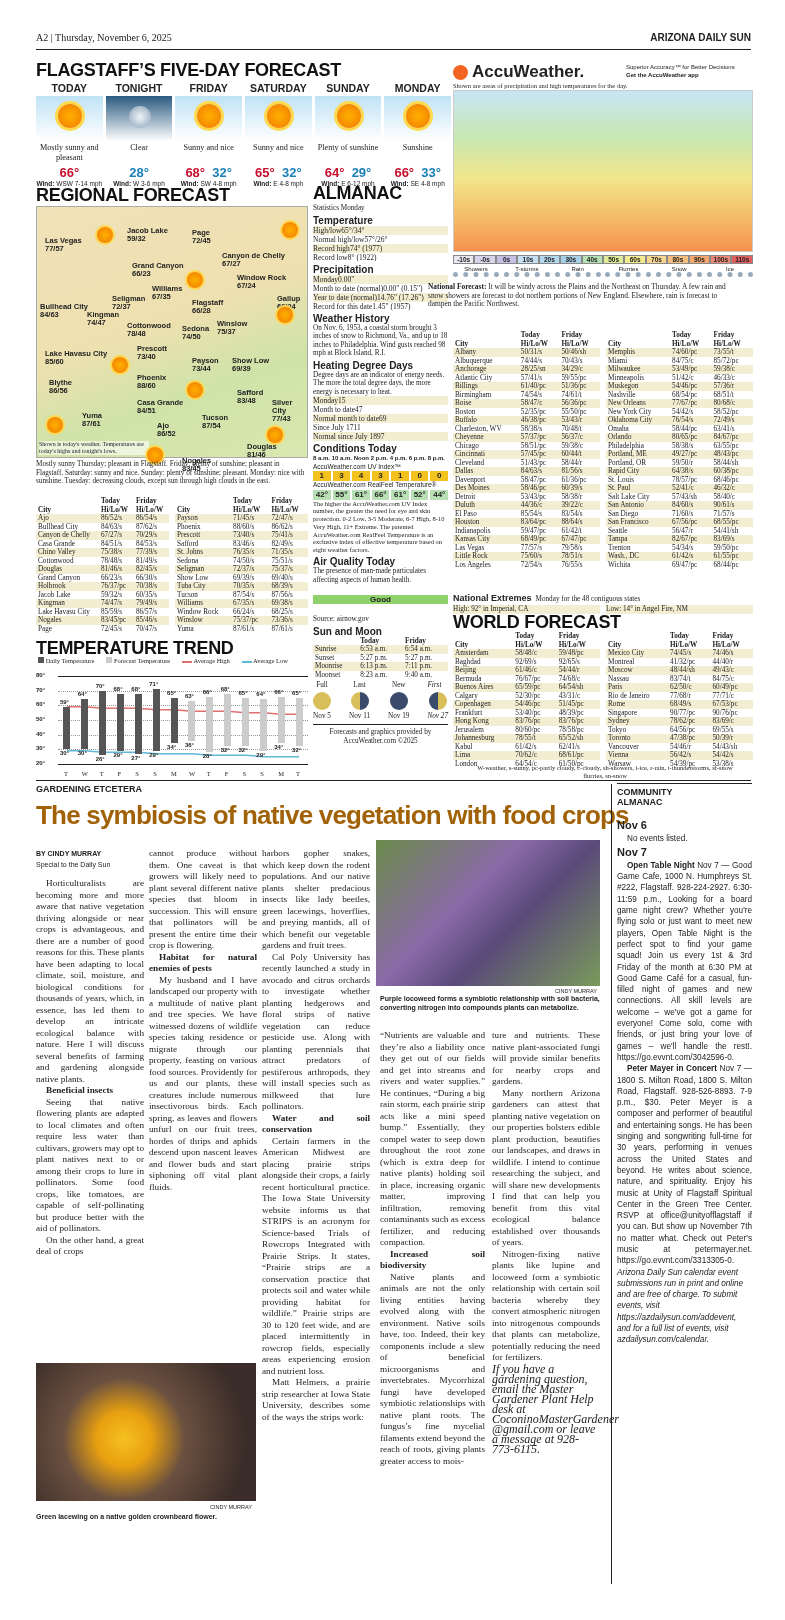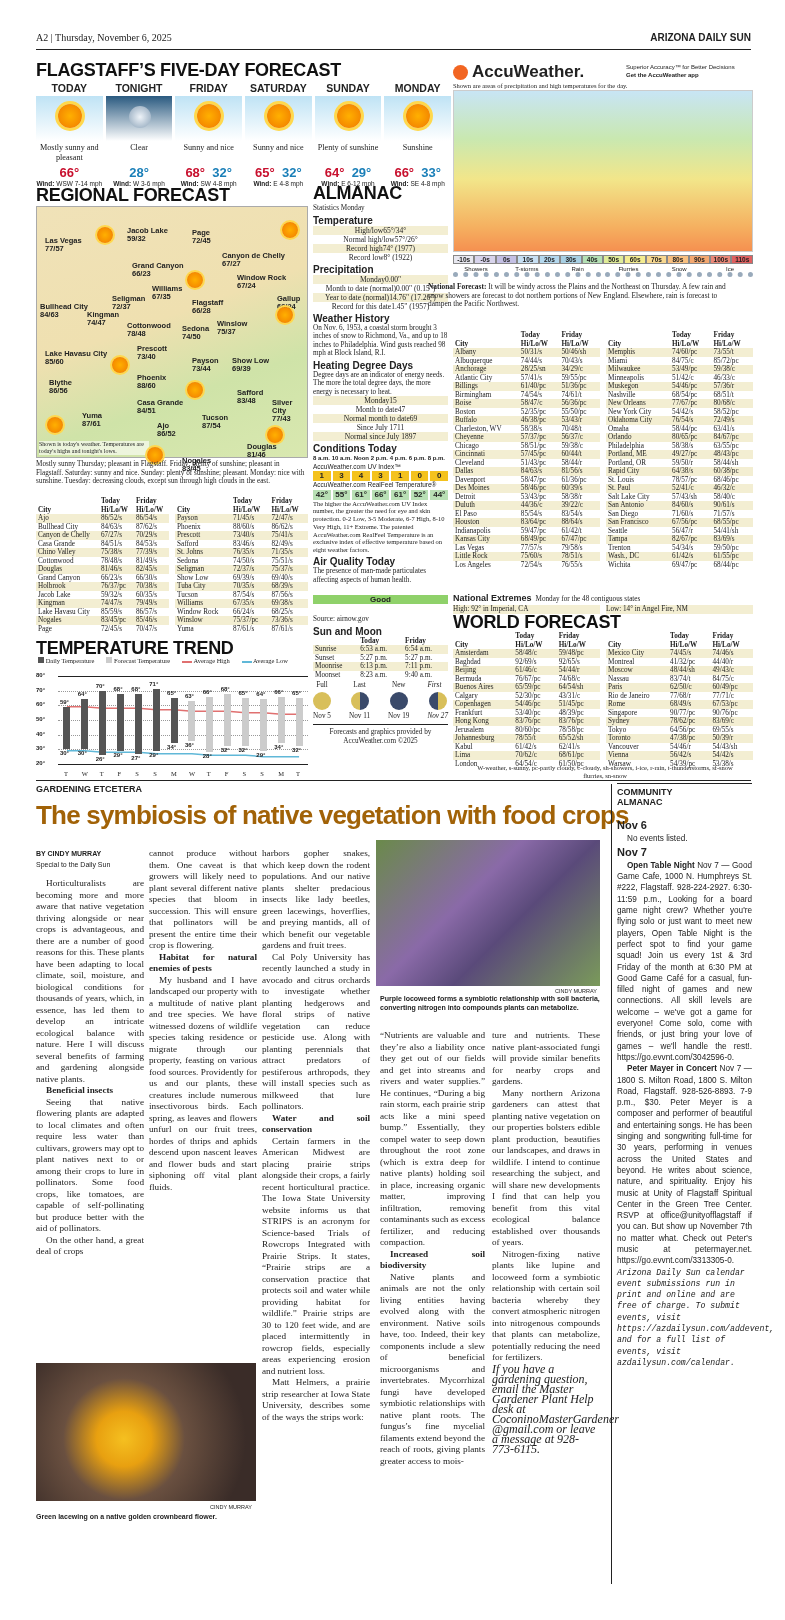--- a/index.html
+++ b/index.html
@@ -23,21 +23,21 @@
 .day .wd{font-family:"Liberation Sans",sans-serif;font-size:6.5px}
 .map{background:#f3e7c2;border:1px solid #aaa}
 .mlbl{position:absolute;font-family:"Liberation Sans",sans-serif;font-weight:bold;font-size:7.5px;line-height:8px;color:#222}
 .msun{position:absolute;width:16px;height:16px;border-radius:50%;background:radial-gradient(#ffb000,#f07800);box-shadow:0 0 0 2px #ffd84c}
 table{border-collapse:collapse}
 .tb{font-size:7.2px;line-height:8.5px}
 .tb td{padding:0 2px;white-space:nowrap}
 .tb tr.sh td{background:#f3eed2}
 .tb th{font-size:7.2px;text-align:left;padding:0 2px;font-weight:bold}
 .sub{font-family:"Liberation Sans",sans-serif;font-weight:bold;font-size:10px;margin-top:2px}
-.arow{display:flex;justify-content:center;font-size:7.5px;line-height:9px}
+.arow{display:flex;justify-content:flex-start;font-size:7.5px;line-height:9px}
 .arow.sh{background:#f3eed2}
 .small{font-size:7.2px;line-height:8.5px}
 .uv{display:flex;gap:2px}
 .uv span{flex:1;text-align:center;font-family:"Liberation Sans",sans-serif;font-weight:bold;font-size:8px;background:#f4c21e;line-height:10px}
 .rf span{background:#b9e0b5}
 .col{position:absolute;font-size:9.2px;line-height:11.5px;text-align:justify}
 .col p{text-indent:10px}
 .col .hd{font-weight:bold;text-indent:10px}
 .bar{position:absolute;width:7px}
 </style>
@@ -1101,14 +1101,14 @@
 
 <div class="abs" style="left:611px;top:784px;width:1px;height:800px;background:#222"></div>
 <div class="abs" style="left:617px;top:783px;width:135px;border-top:1.5px solid #222"></div>
 <div class="abs sans" style="left:617px;top:787px;width:135px;font-size:9px;font-weight:bold;line-height:10px"><span>COMMUNITY</span><br><span>ALMANAC</span></div>
 <div class="abs sans" style="left:617px;top:820px;width:135px;font-size:8.2px;line-height:11.3px;text-align:justify">
  <div style="font-size:11px;font-weight:bold">Nov 6</div>
  <div style="padding-left:10px;margin:2px 0">No events listed.</div>
  <div style="font-size:11px;font-weight:bold">Nov 7</div>
  <div style="text-indent:10px;margin-top:2px"><b>Open Table Night</b> <span>Nov 7 — Good Game Cafe, 1000 N. Humphreys St. #222, Flagstaff. 928-224-2927. 6:30-11:59 p.m., Looking for a board game night crew? Whether you're flying solo or just want to meet new players, Open Table Night is the perfect spot to find your game squad! Join us every 1st &amp; 3rd Friday of the month at 6:30 PM at Good Game Café for a casual, fun-filled night of games and new connections. All skill levels are welcome – we've got a game for everyone! Come solo, come with friends, or just bring your love of games – we'll handle the rest!. https://go.evvnt.com/3042596-0.</span></div>
  <div style="text-indent:10px"><b>Peter Mayer in Concert</b> <span>Nov 7 — 1800 S. Milton Road, 1800 S. Milton Road, Flagstaff. 928-526-8893. 7-9 p.m., $30. Peter Meyer is a composer and performer of beautiful and entertaining songs. He has been singing and songwriting full-time for 30 years, performing in venues across the United States and beyond. He writes about science, nature, and spirituality. Enjoy his music at Unity of Flagstaff Spiritual Center in the Green Tree Center. RSVP at office@unityofflagstaff if you can. But show up November 7th no matter what. Check out Peter's music at petermayer.net. https://go.evvnt.com/3313305-0.</span></div>
- <div style="font-family:Liberation Mono, monospace;font-style:italic;text-align:left">Arizona Daily Sun calendar event submissions run in print and online and are free of charge. To submit events, visit https://azdailysun.com/addevent, and for a full list of events, visit azdailysun.com/calendar.</div>
+ <div style="font-family:Liberation Sans, sans-serif;font-style:italic;text-align:left">Arizona Daily Sun calendar event submissions run in print and online and are free of charge. To submit events, visit https://azdailysun.com/addevent, and for a full list of events, visit azdailysun.com/calendar.</div>
 </div>
 
 </body></html>

